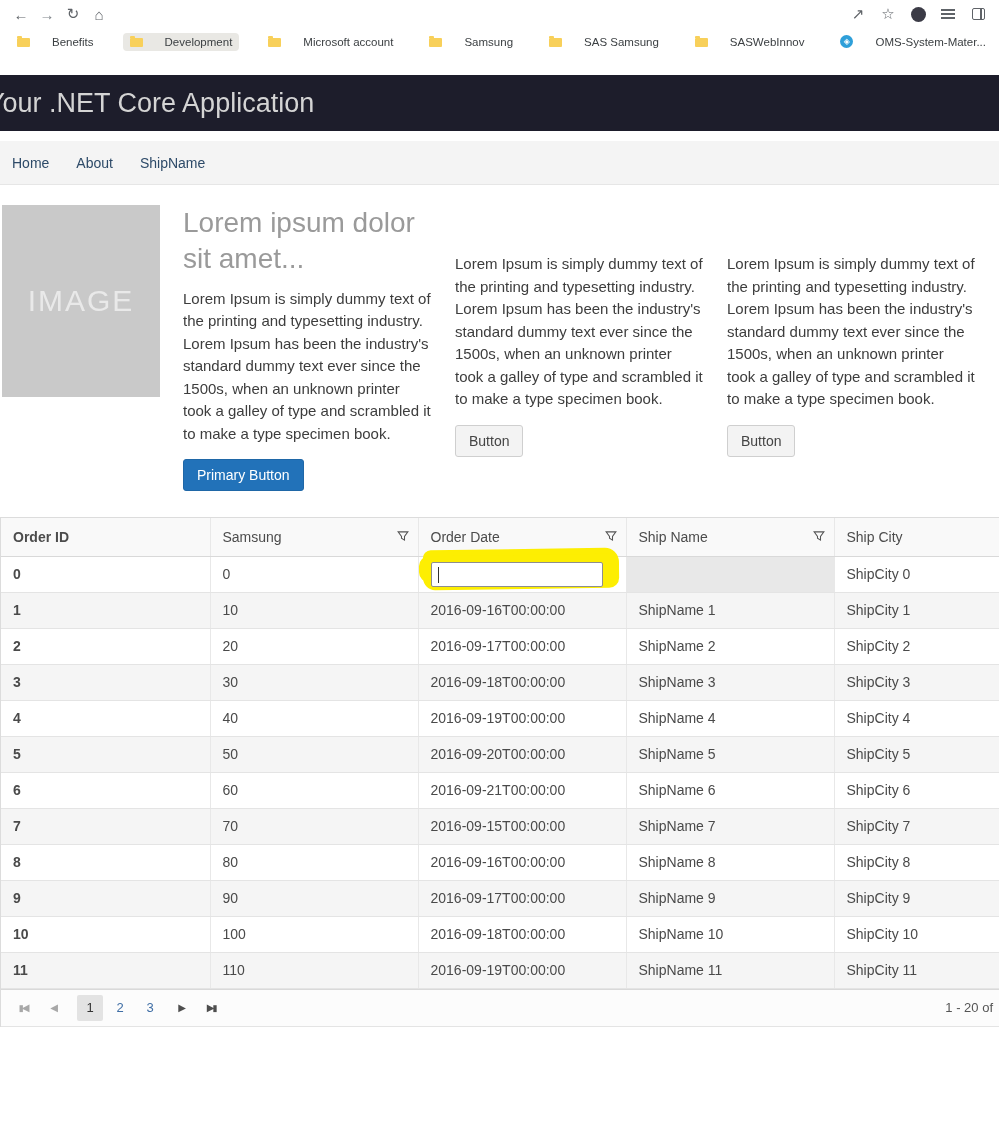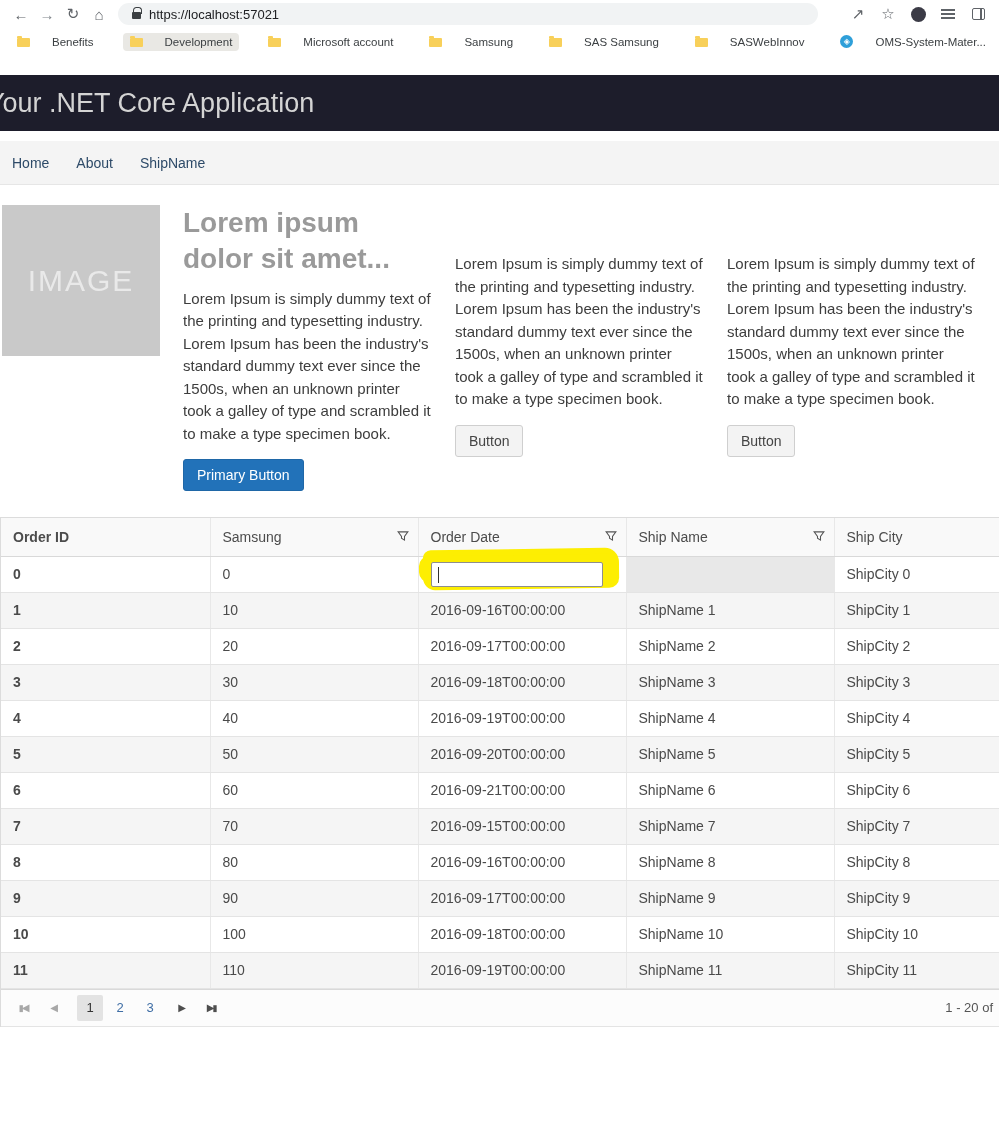--- a/index.html
+++ b/index.html
@@ -42,24 +42,24 @@
   .gap20 { height: 20px; }
   .site-navbar { height: 56px; background: #1d1d2b; display: flex; align-items: center; overflow: hidden; }
   .site-title { color: #d4d4d4; font-size: 27px; font-weight: 400; margin-left: -13px; white-space: nowrap; }
   .gap10 { height: 10px; }
   .subnav { height: 44px; background: #f4f4f4; border-bottom: 1px solid #e6e6e6; display: flex; align-items: center;
     padding-left: 12px; gap: 27px; }
   .subnav a { font-size: 14px; color: #2d4a68; text-decoration: none; cursor: pointer; }
 
   
   .content { display: flex; gap: 23px; margin: 20px 0 0 2px; }
-  .img-box { width: 158px; height: 151px; background: #c9c9c9; display: flex; align-items: center; justify-content: center;
+  .img-box { width: 158px; height: 192px; background: #c9c9c9; display: flex; align-items: center; justify-content: center;
     color: #e9e9e9; font-size: 30px; letter-spacing: 2px; flex: 0 0 auto; }
   .col { width: 249px; flex: 0 0 auto; }
-  .col h2 { color: #9a9a9a; font-size: 28px; font-weight: 700; line-height: 1.3; margin-bottom: 10px; }
+  .col h2 { color: #9a9a9a; font-size: 28px; font-weight: 400; line-height: 1.3; margin-bottom: 10px; }
   .col p { font-size: 15px; color: #3d3d3d; line-height: 22.5px; margin-bottom: 14px; }
   .col.pushed { padding-top: 48px; }
   .btn { display: inline-block; font-size: 14px; padding: 7px 13px; border-radius: 3px; cursor: pointer; border: 1px solid transparent; }
   .btn-primary { background: #2272b9; color: #fff; border-color: #1f67a7; }
   .btn-default { background: #f3f3f3; color: #444; border-color: #cfcfcf; }
 
   
   .grid { margin-top: 26px; border-top: 1px solid #dcdcdc; border-left: 1px solid #dcdcdc; width: 999px; overflow: hidden; }
   .group-hint { padding: 10px 12px; font-size: 13.5px; color: #4e4e4e; background: #fcfcfc; border-bottom: 1px solid #dcdcdc; }
   table { border-collapse: collapse; table-layout: fixed; width: 1040px; }
@@ -95,24 +95,20 @@
   .pager-info { margin-left: auto; font-size: 13px; color: #555; white-space: nowrap; margin-right: -4px; }
 </style>
 </head>
 <body>
 
 <div class="toolbar">
   <span class="tb-icon">←</span>
   <span class="tb-icon fwd">→</span>
   <span class="tb-icon">↻</span>
   <span class="tb-icon">⌂</span>
-  <div class="addressbar">
-    <span class="lock"></span>
-    <span class="url">https://localhost:57021</span>
-  </div>
   <div class="right-icons">
     <span class="tb-icon">↗</span>
     <span class="tb-icon">☆</span>
     <span class="tb-icon">
         <span class="ext-dot"></span>
       </span>
     <span class="tb-icon">
         <span class="rlist"></span>
       </span>
     <span class="tb-icon">

